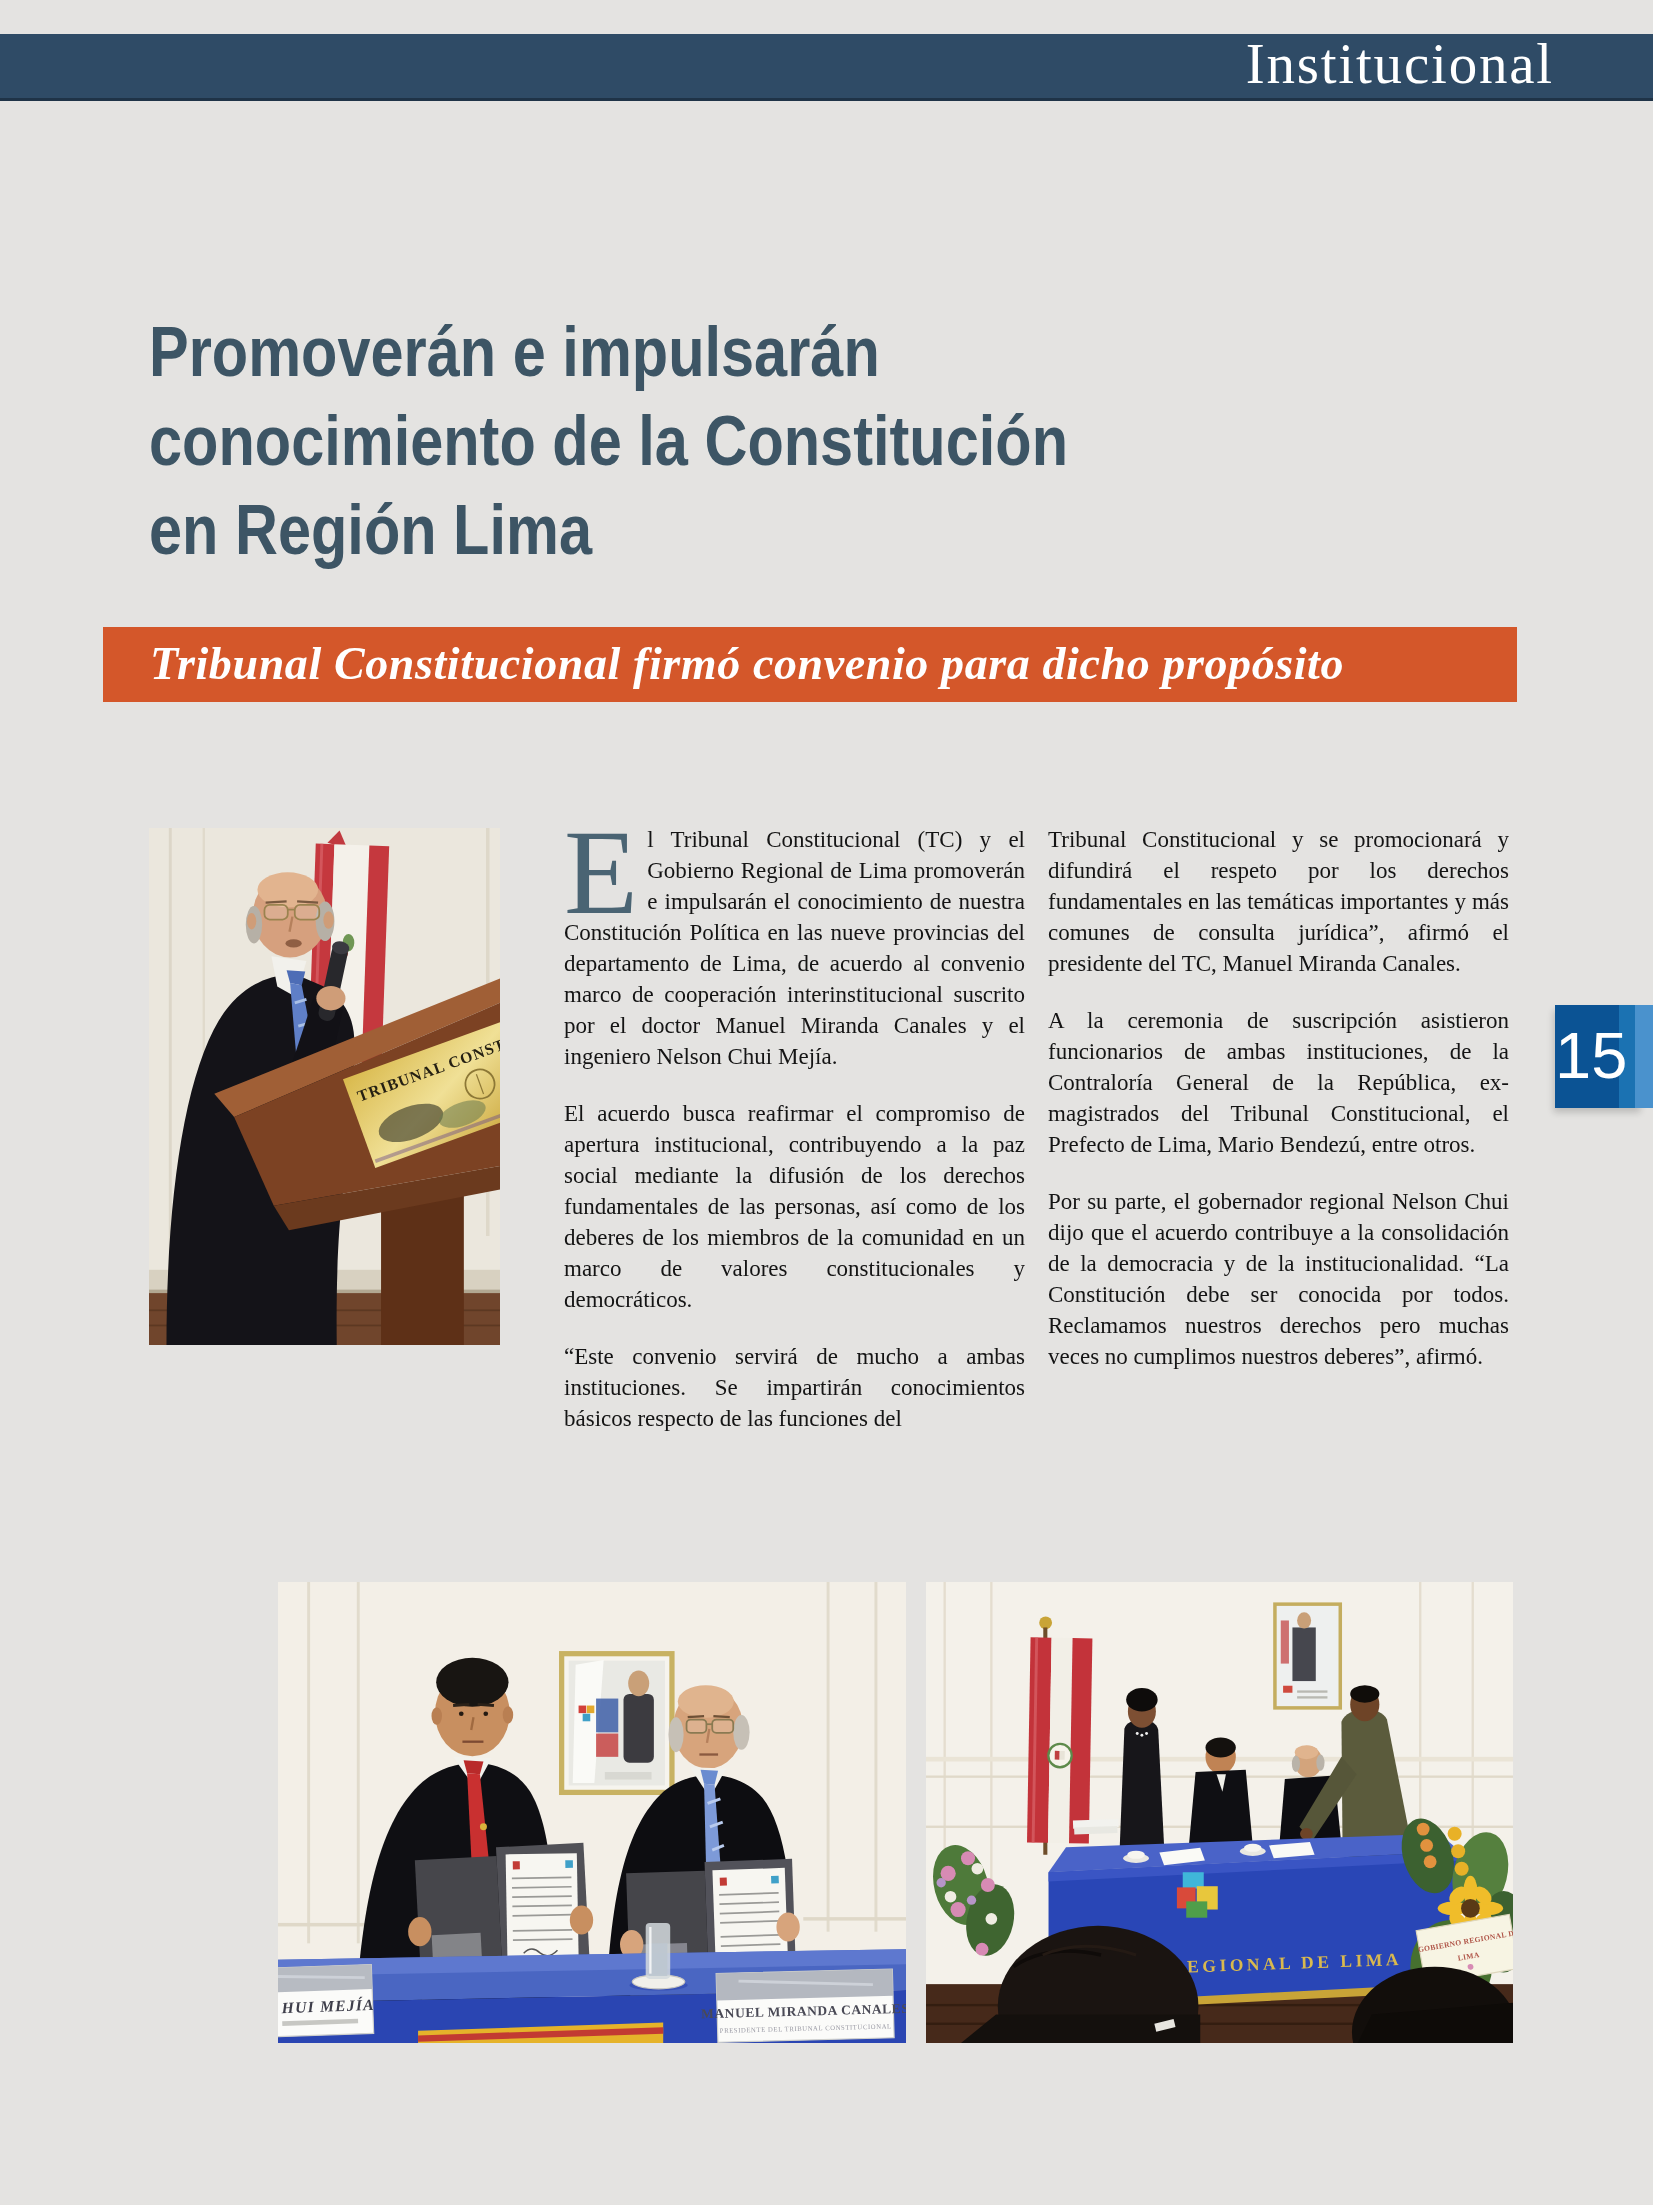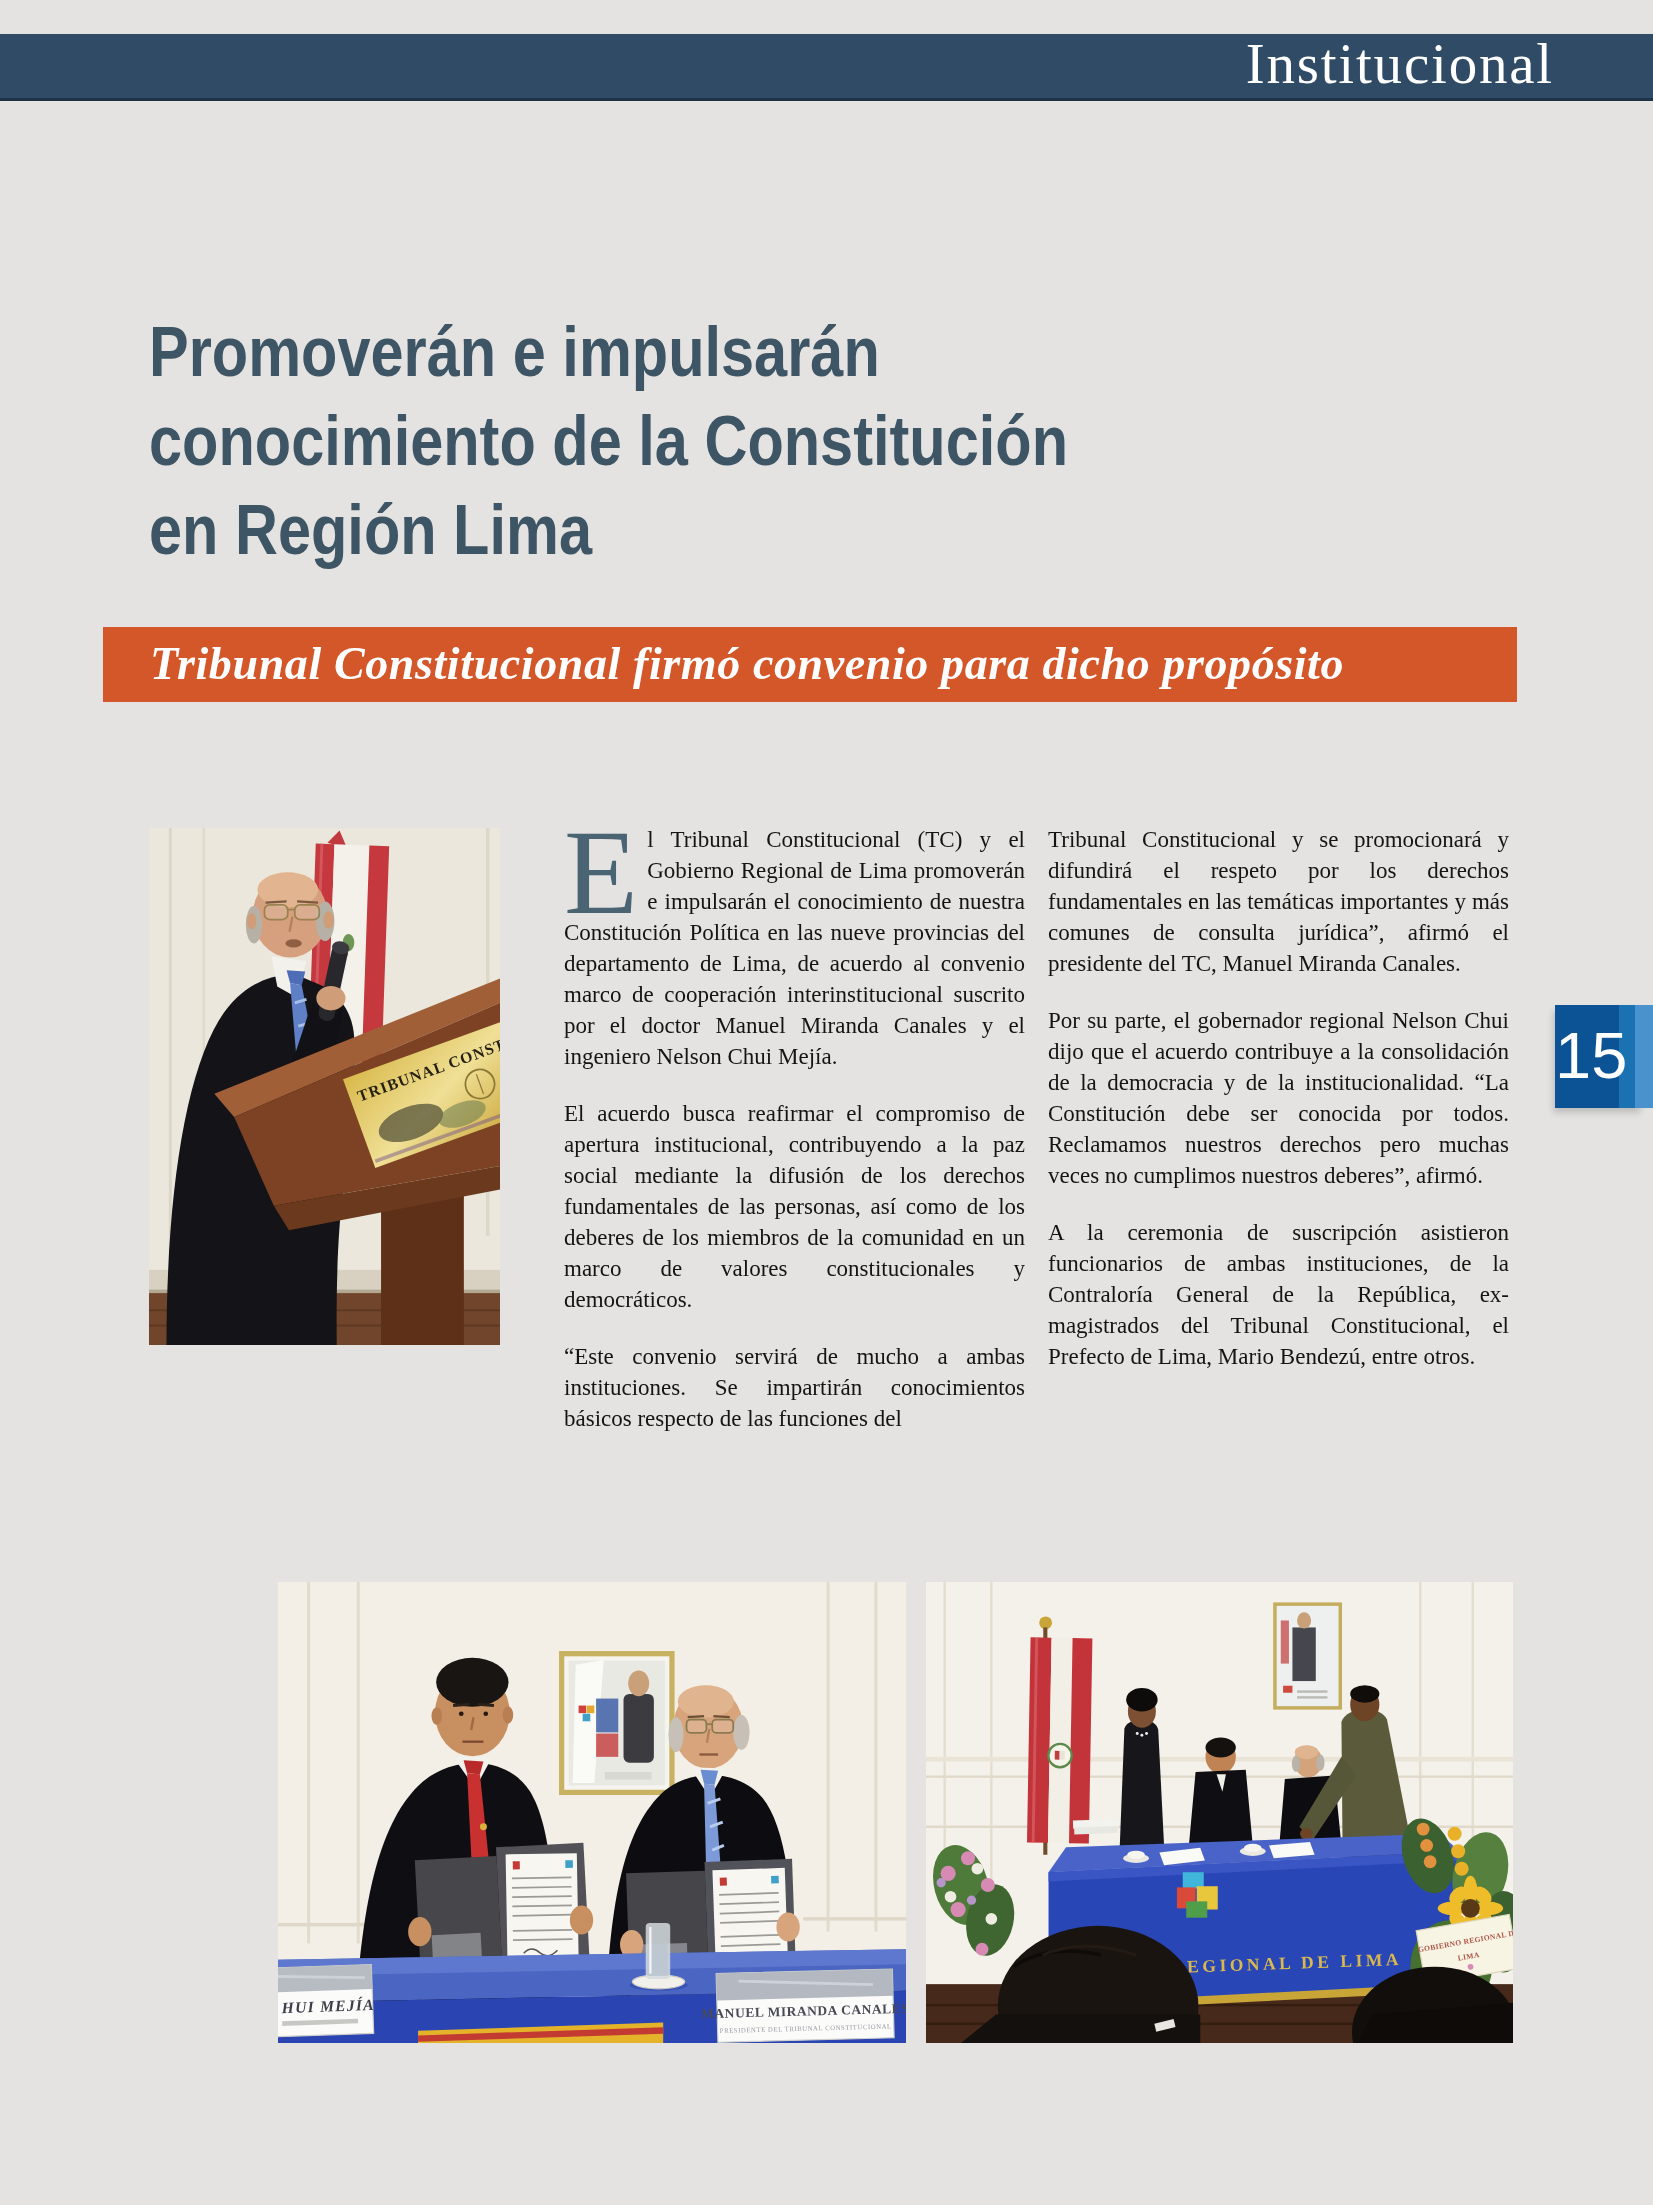--- a/index.html
+++ b/index.html
@@ -167,22 +167,22 @@
 </div>
 
 <div class="article">
   <div class="col col1">
     <p><span class="dropcap">E</span><span>l Tribunal Constitucional (TC) y el Gobierno Regional de Lima promoverán e impulsarán el conocimiento de nuestra Constitución Política en las nueve provincias del departamento de Lima, de acuerdo al convenio marco de cooperación interinstitucional suscrito por el doctor Manuel Miranda Canales y el ingeniero Nelson Chui Mejía.</span></p>
     <p>El acuerdo busca reafirmar el compromiso de apertura institucional, contribuyendo a la paz social mediante la difusión de los derechos fundamentales de las personas, así como de los deberes de los miembros de la comunidad en un marco de valores constitucionales y democráticos.</p>
     <p>“Este convenio servirá de mucho a ambas instituciones. Se impartirán conocimientos básicos respecto de las funciones del</p>
   </div>
   <div class="col col2">
     <p>Tribunal Constitucional y se promocionará y difundirá el respeto por los derechos fundamentales en las temáticas importantes y más comunes de consulta jurídica”, afirmó el presidente del TC, Manuel Miranda Canales.</p>
+    <p>A la ceremonia de suscripción asistieron funcionarios de ambas instituciones, de la Contraloría General de la República, ex-magistrados del Tribunal Constitucional, el Prefecto de Lima, Mario Bendezú, entre otros.</p>
     <p>Por su parte, el gobernador regional Nelson Chui dijo que el acuerdo contribuye a la consolidación de la democracia y de la institucionalidad. “La Constitución debe ser conocida por todos. Reclamamos nuestros derechos pero muchas veces no cumplimos nuestros deberes”, afirmó.</p>
-    <p>A la ceremonia de suscripción asistieron funcionarios de ambas instituciones, de la Contraloría General de la República, ex-magistrados del Tribunal Constitucional, el Prefecto de Lima, Mario Bendezú, entre otros.</p>
   </div>
 </div>
 
 <div class="page-tab">
   <div class="stripe1"></div>
   <div class="stripe2"></div>
   <span class="page-num">15</span>
 </div>
 
 <div class="photo" id="photo-signing">

